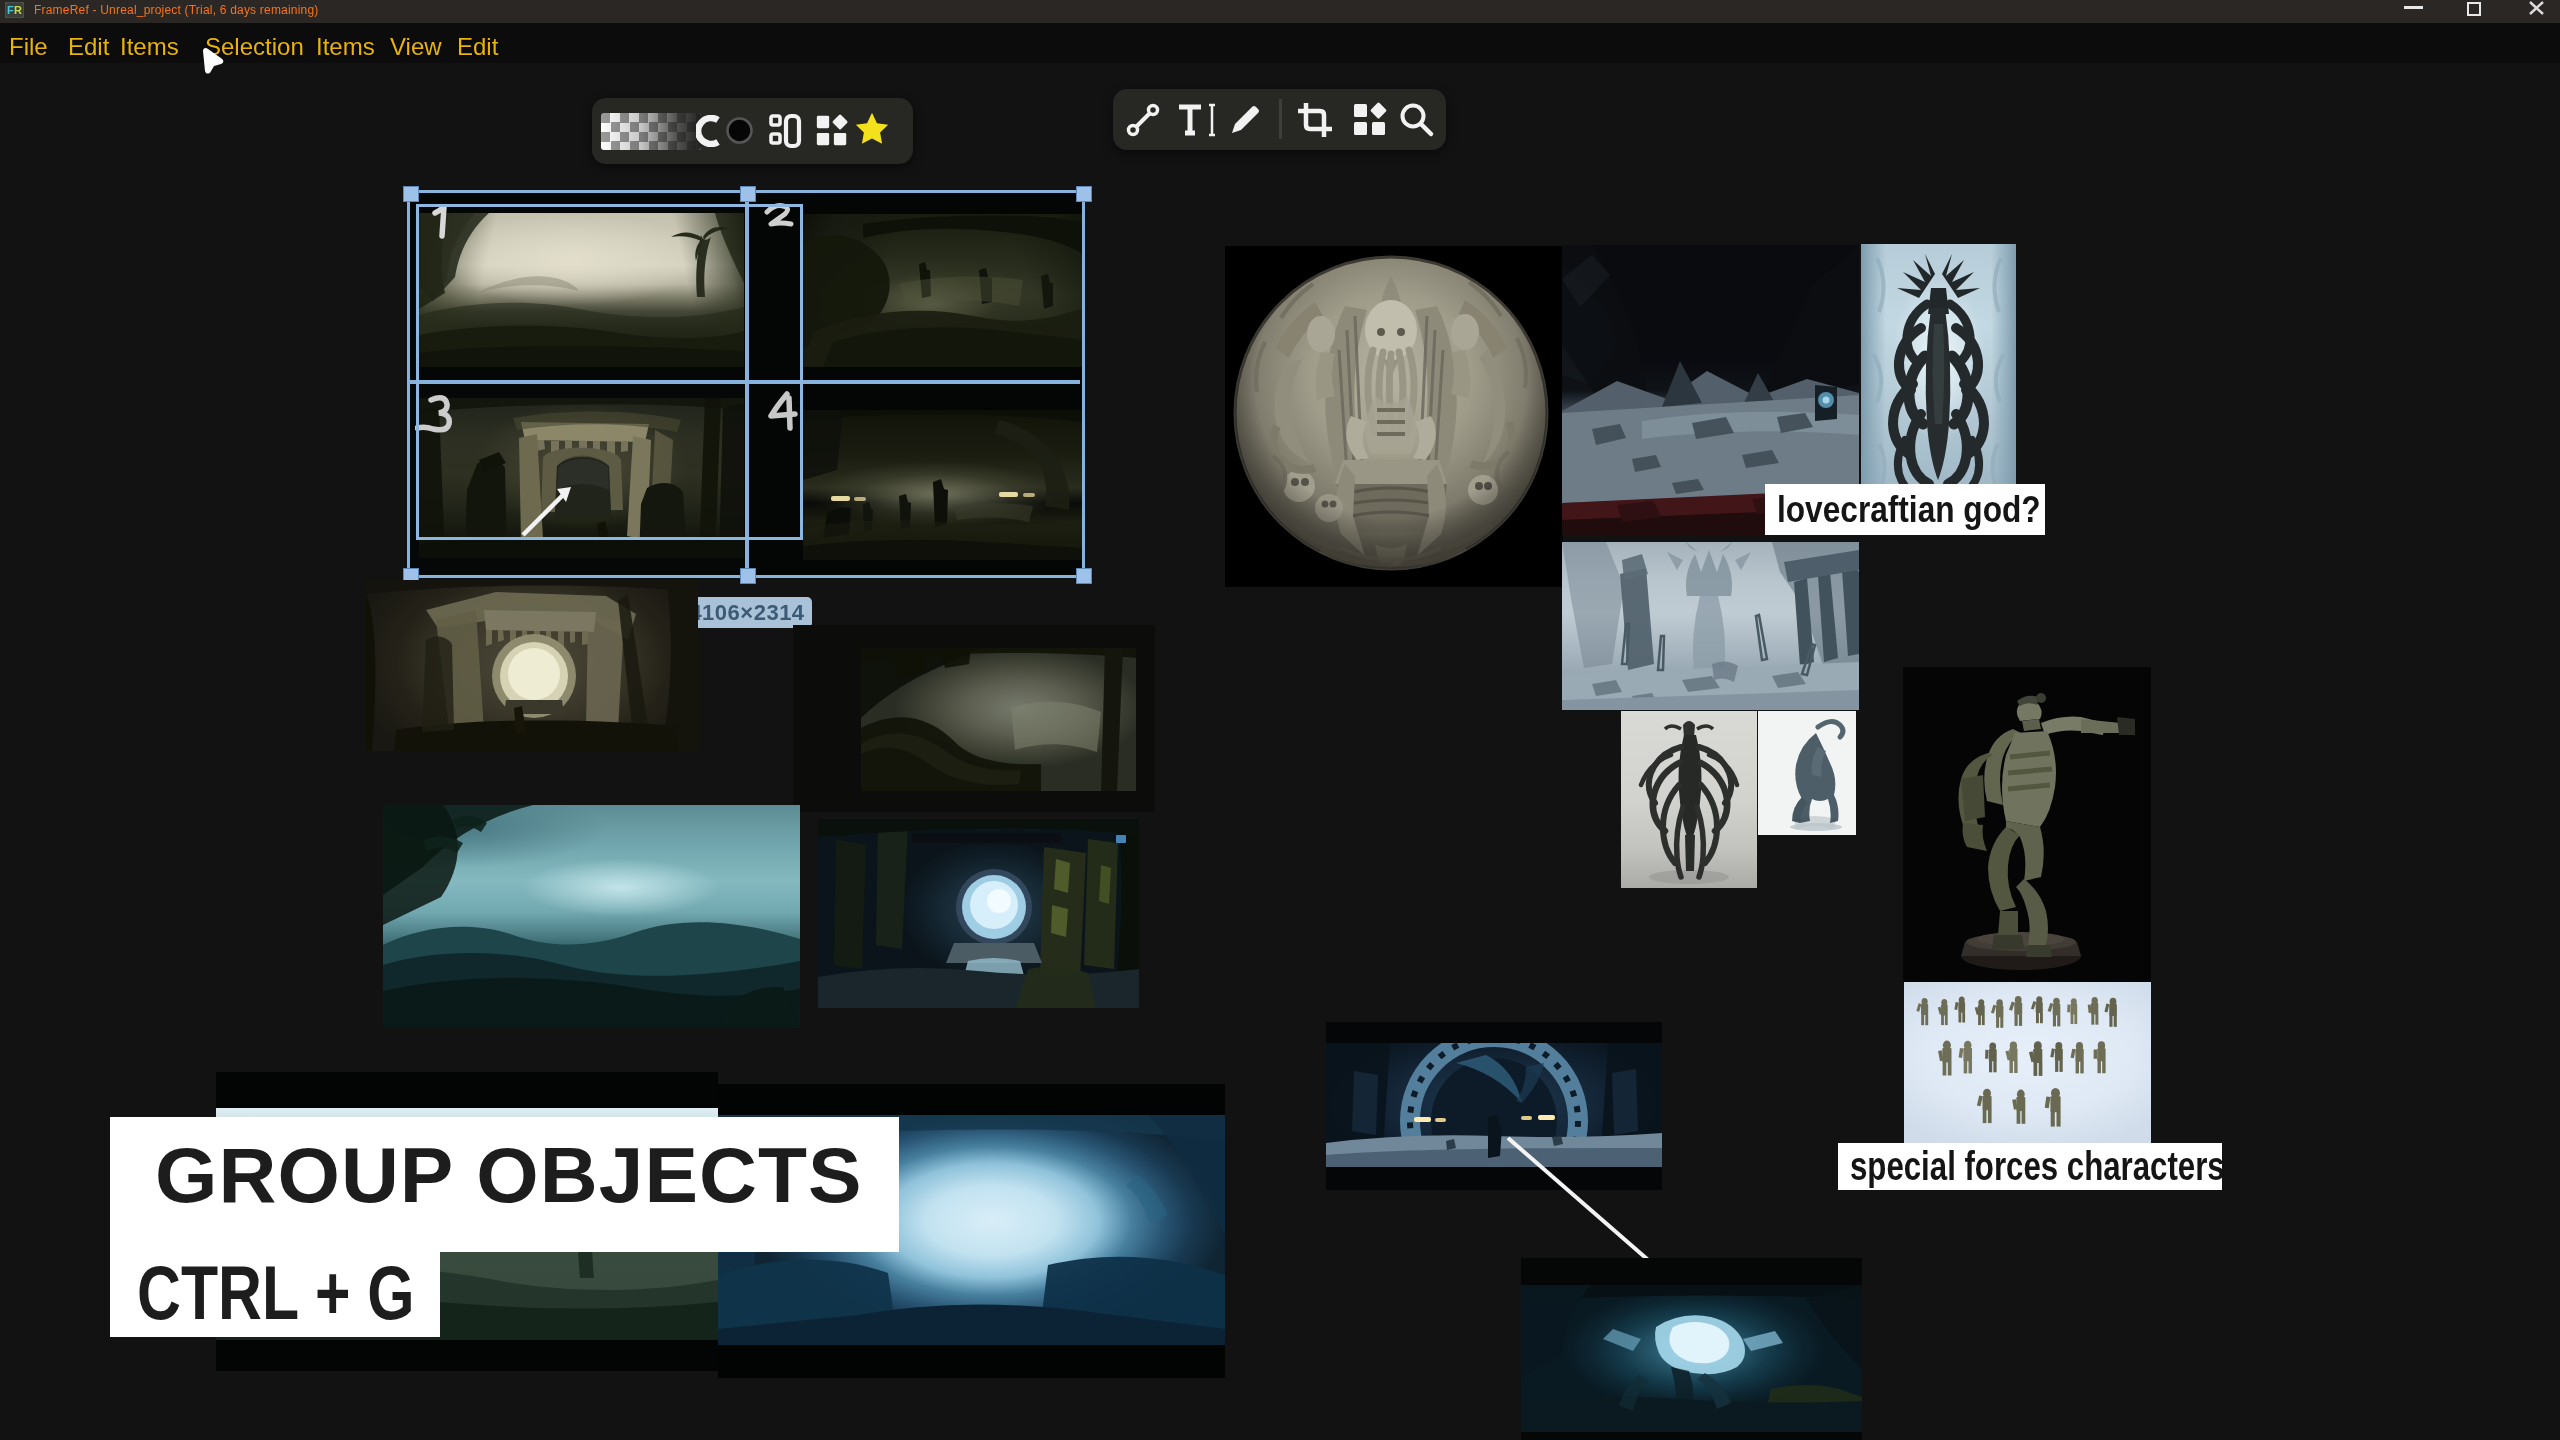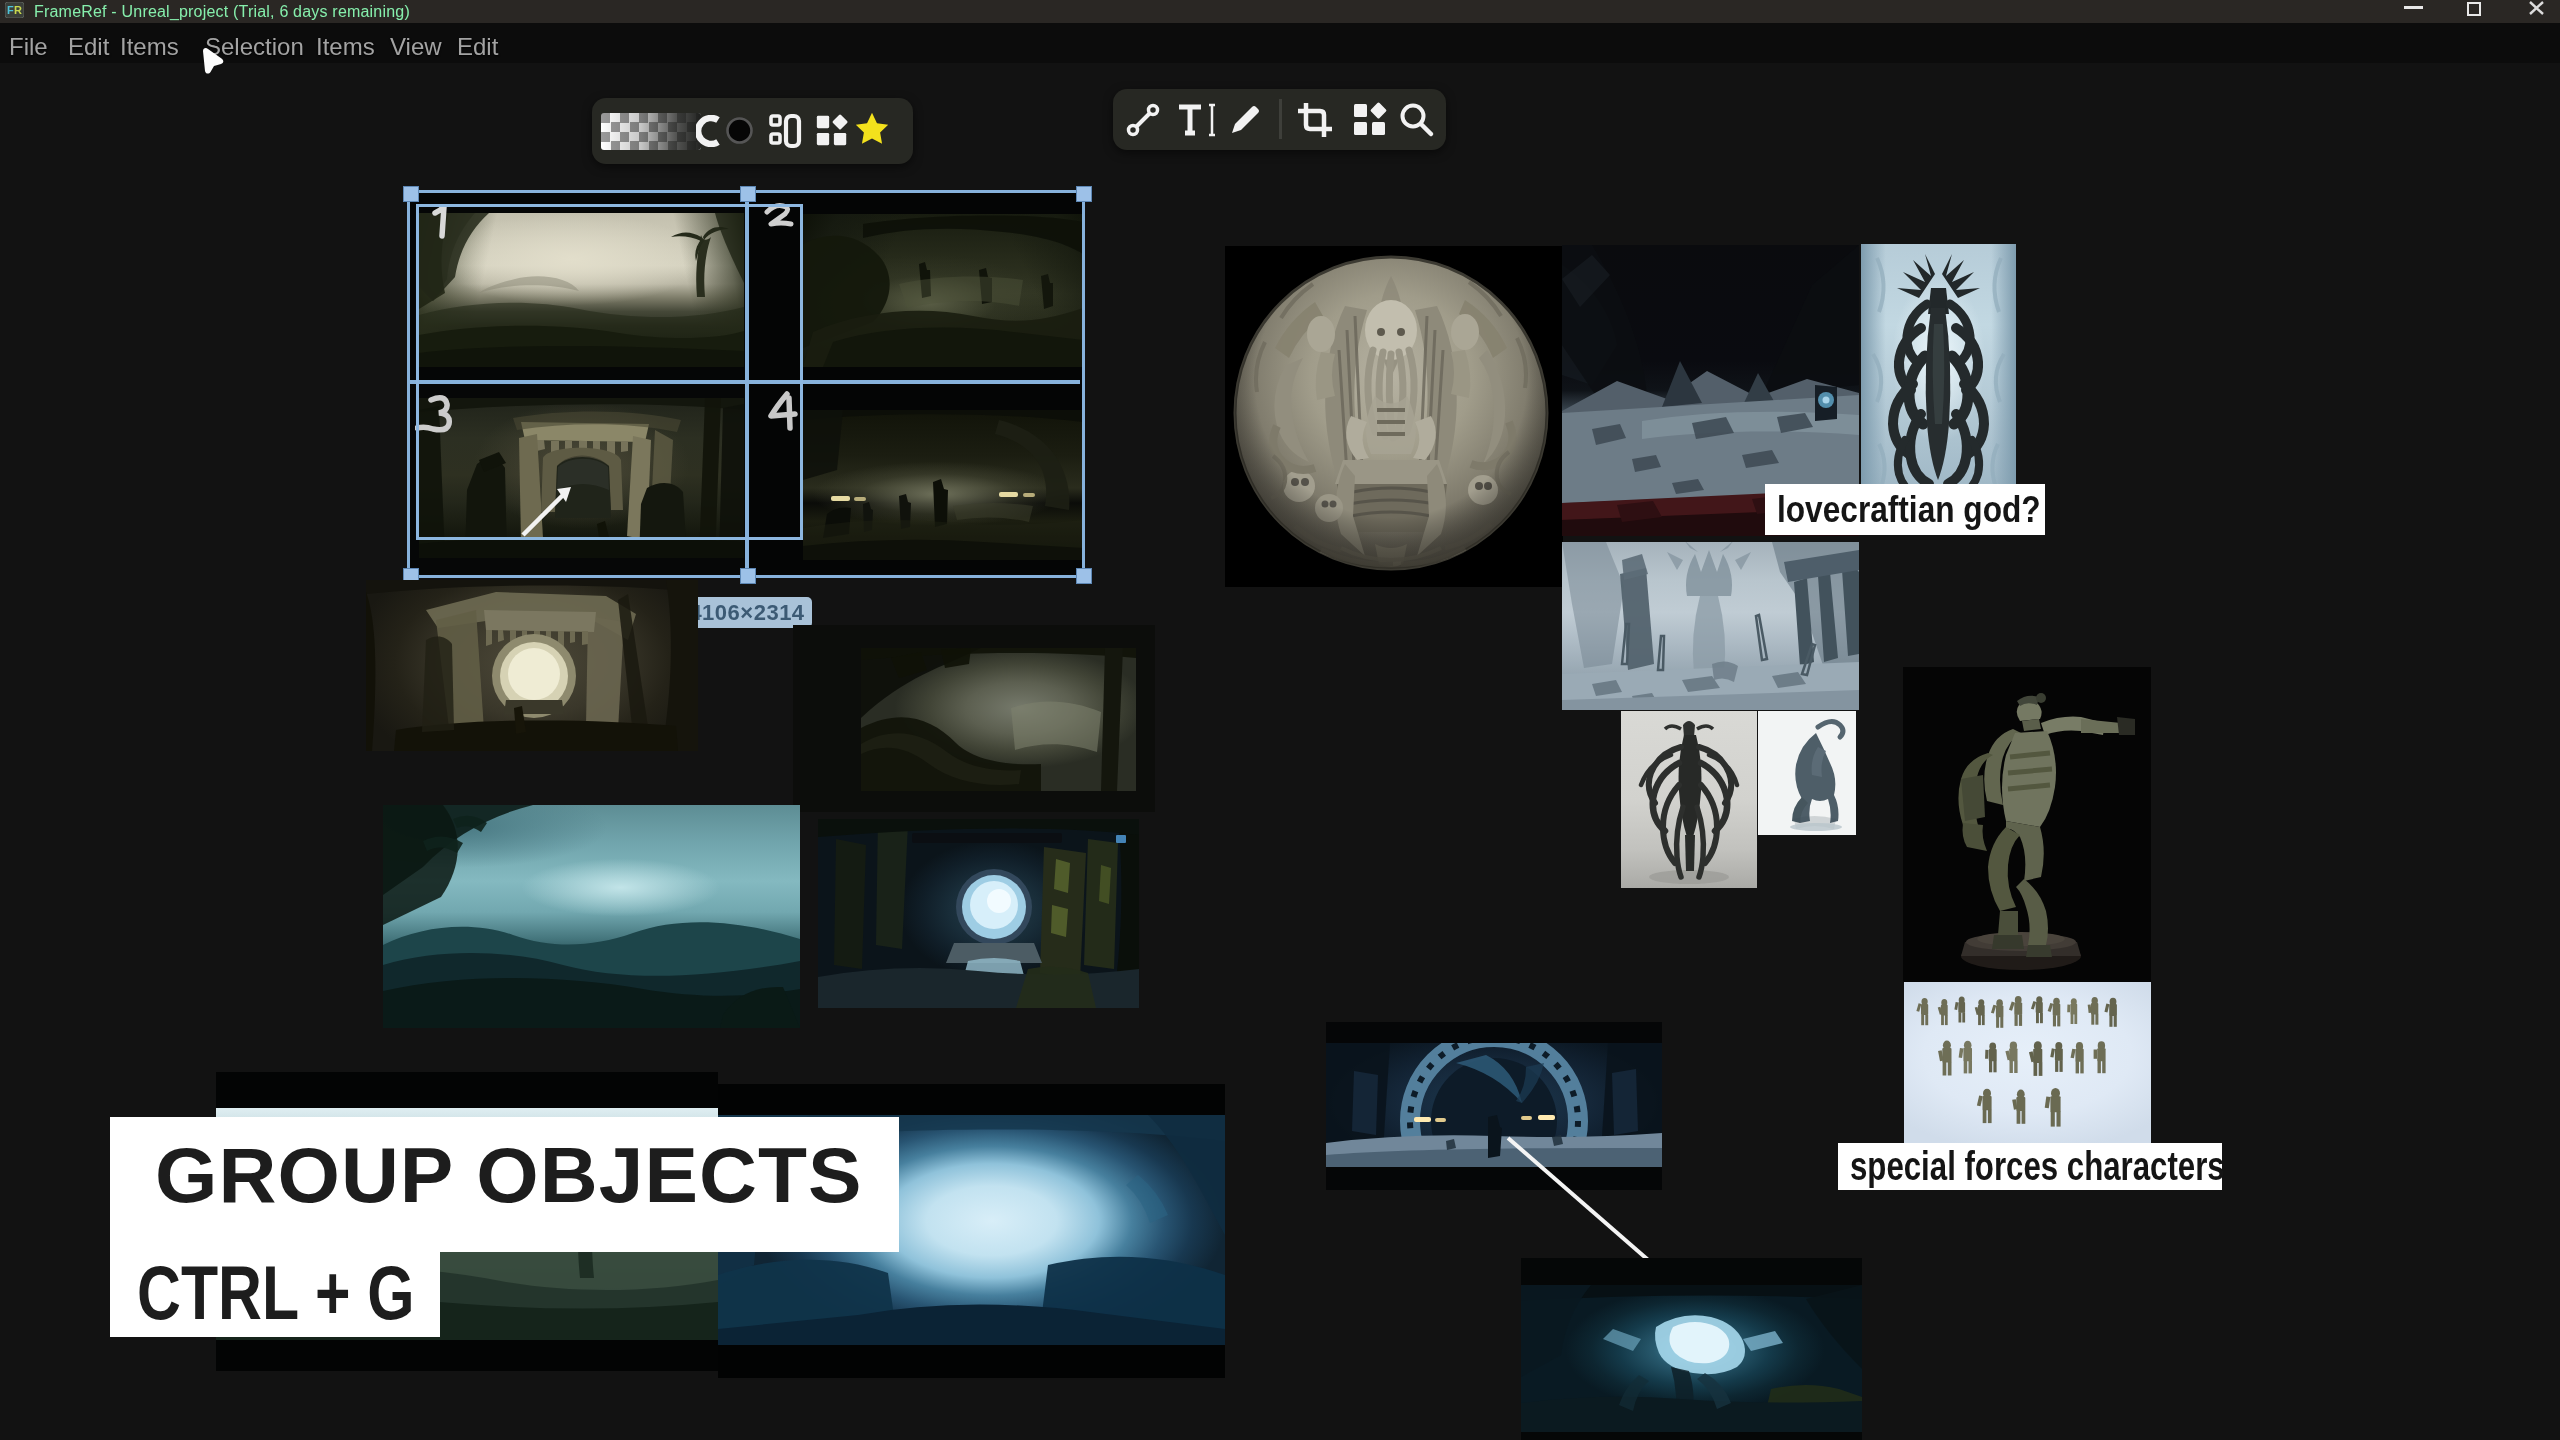--- a/index.html
+++ b/index.html
@@ -1,22 +1,22 @@
 <!DOCTYPE html>
 <html><head>
 <meta charset="utf-8">
 <style>
 html,body{margin:0;padding:0;width:2560px;height:1440px;background:#121212;overflow:hidden;font-family:"Liberation Sans",sans-serif;}
 .abs{position:absolute;}
 #stage{position:relative;width:2560px;height:1440px;}
 
 #titlebar{left:0;top:0;width:2560px;height:23px;background:#2a2724;}
-#titletext{left:34px;top:3px;font-size:16px;color:#86efac;letter-spacing:.2px;}
+#titletext{left:34px;top:3px;font-size:12px;color:#f97316;letter-spacing:.2px;}
 #menubar{left:0;top:23px;width:2560px;height:40px;background:#0c0c0c;}
-.menuitem{position:absolute;top:33px;font-size:24px;color:#a3a3a3;text-shadow:0 1px 2px #000;}
+.menuitem{position:absolute;top:33px;font-size:24px;color:#eab308;text-shadow:0 1px 2px #000;}
 
 .toolbar{background:#272823;border-radius:14px;box-shadow:0 3px 10px rgba(0,0,0,.5);}
 .handle{position:absolute;width:14px;height:14px;background:#9dc1e8;border:1px solid #5d87b5;}
 
 .item{position:absolute;overflow:hidden;}
 .white-label{position:absolute;background:#fff;color:#111;font-weight:bold;}
 </style>
 </head>
 <body>
 <div id="stage">

